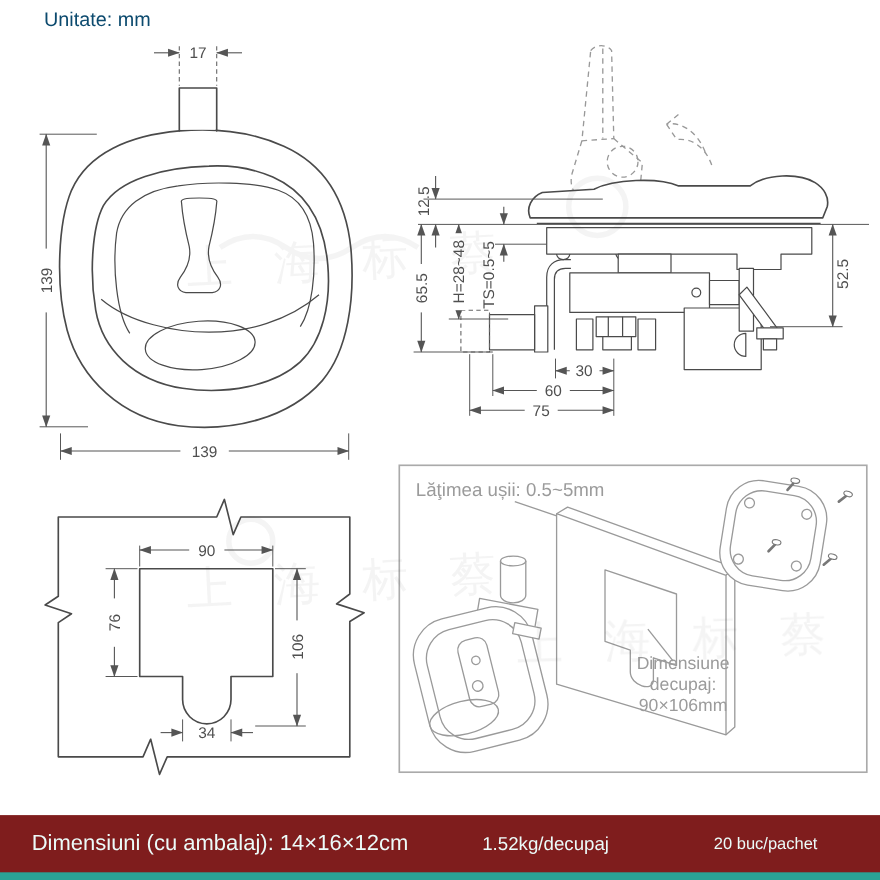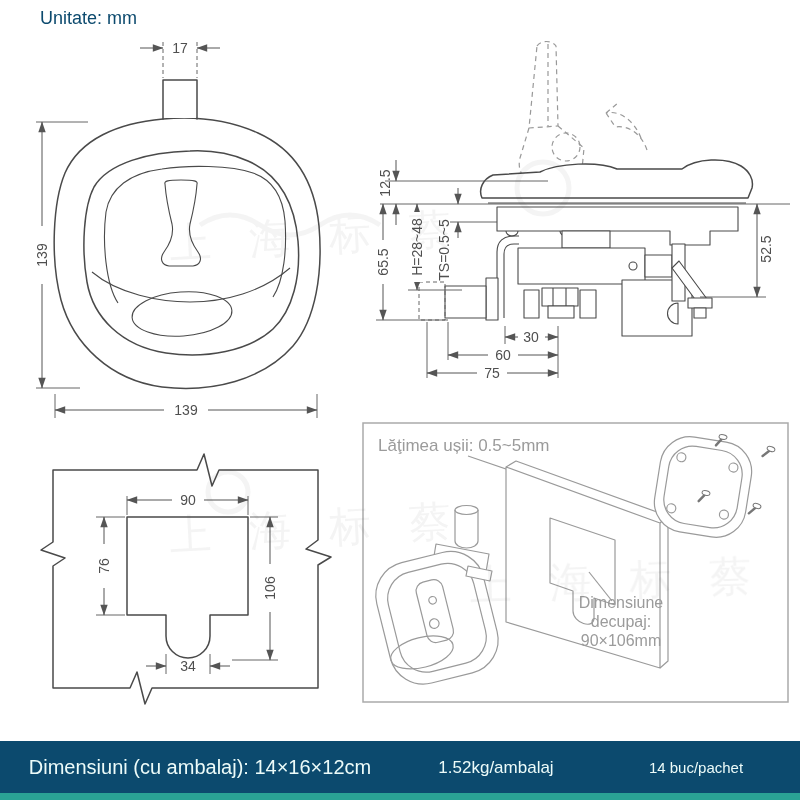--- a/index.html
+++ b/index.html
@@ -20,21 +20,21 @@
   .dash{stroke:#999;stroke-width:1.2;fill:none;stroke-dasharray:5 4;stroke-linejoin:round;}
   .dash2{stroke:#666;stroke-width:1;fill:none;stroke-dasharray:4 3;}
   .dim{stroke:#555;stroke-width:1;fill:none;}
   .dima{marker-start:url(#arr);marker-end:url(#arr);}
   .dime{marker-end:url(#arr);}
   .ext{stroke:#555;stroke-width:0.9;fill:none;}
   .tbg{fill:#fff;}
   .wm{opacity:0.055;}
   .wmtxt{font-size:42px;fill:#444;letter-spacing:38px;}
   .wmln{stroke:#444;stroke-width:5;fill:none;}
-  .footer{position:absolute;left:0;top:741px;width:800px;height:59px;background:#0c4a6e;display:flex;color:#ecfbf9;}
+  .footer{position:absolute;left:0;top:741px;width:800px;height:59px;background:#7f1d1d;display:flex;color:#ecfbf9;}
   .f-sec{display:flex;flex-direction:column;align-items:center;justify-content:center;padding-bottom:6px;text-align:center;}
   .f-dim{width:400px;font-size:20px;}
   .f-w{width:192px;font-size:17px;line-height:21px;}
   .f-q{width:208px;font-size:15px;line-height:19px;}
   .f-strip{position:absolute;left:0;bottom:0;width:100%;height:7px;background:#2aa295;}
 </style>
 </head>
 <body>
 
 <div class="stage">
@@ -261,21 +261,21 @@
       <text class="wmtxt" x="170" y="550" transform="rotate(-3 170 550)">上海标蔡</text>
       <text class="wmtxt" x="470" y="600" transform="rotate(-2 470 600)" font-size="34" letter-spacing="28">上海标蔡</text>
     </g>
   </svg>
 
   <div class="footer">
     <div class="f-sec f-dim">
       <span>Dimensiuni (cu ambalaj): 14×16×12cm</span>
     </div>
     <div class="f-sec f-w">
-      <div>1.52kg/ambalaj</div>
+      <div>1.52kg/decupaj</div>
     </div>
     <div class="f-sec f-q">
-      <div>14 buc/pachet</div>
+      <div>20 buc/pachet</div>
     </div>
     <div class="f-strip"></div>
   </div>
 
 </div>
 
 </body></html>

